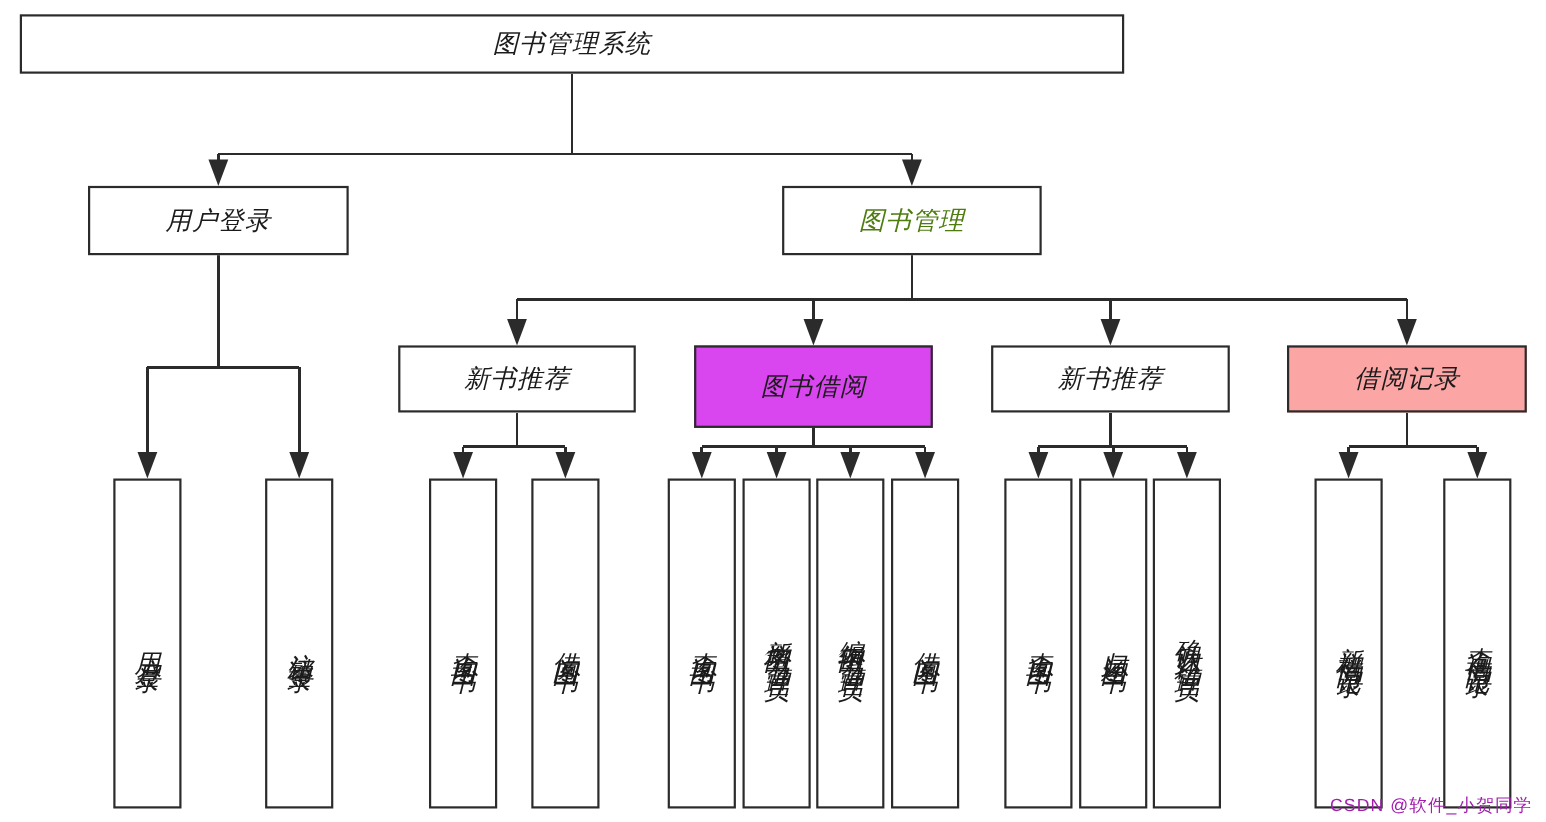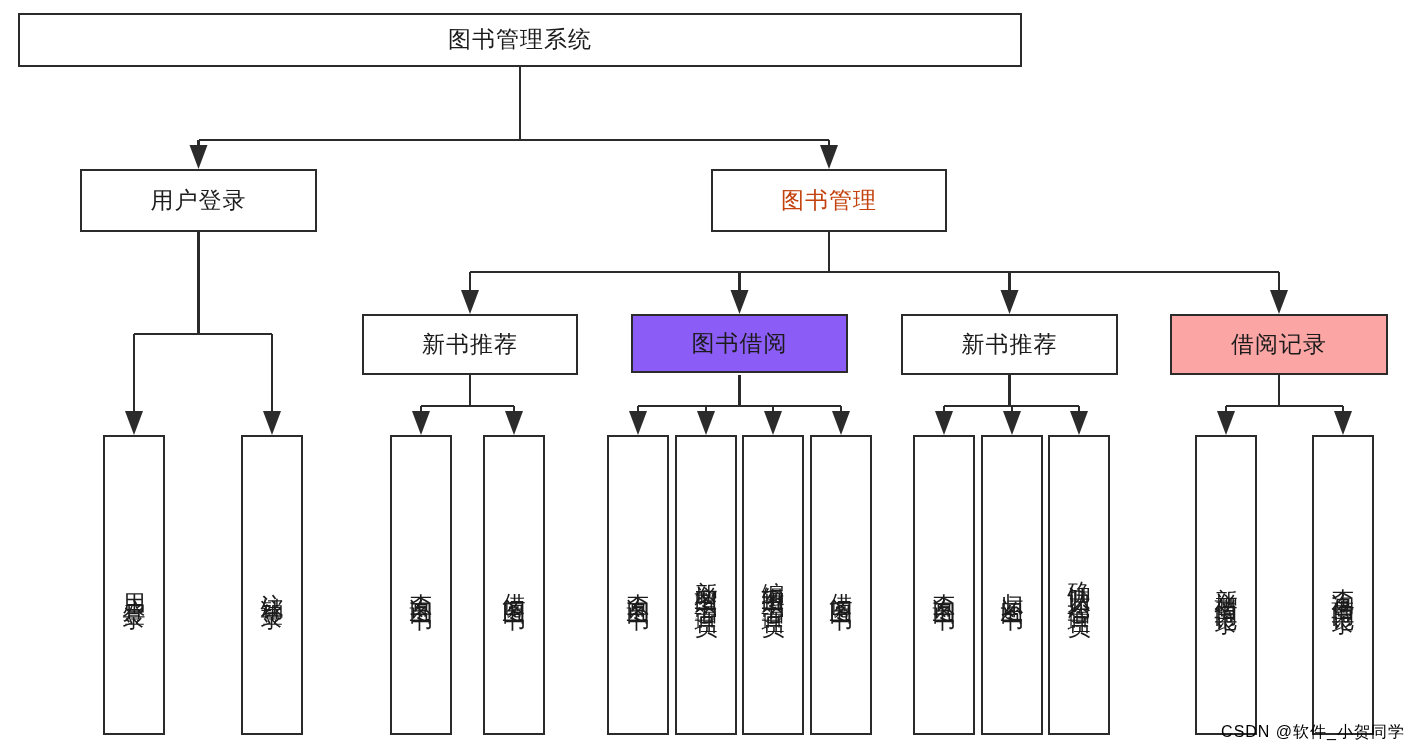--- a/index.html
+++ b/index.html
@@ -2,28 +2,28 @@
 <html><head>
 <meta charset="utf-8">
 <style>
   html,body{margin:0;padding:0;background:#ffffff;}
   body{width:1405px;height:747px;overflow:hidden;
        font-family:"Liberation Sans","DejaVu Sans",sans-serif;}
   #stage{position:relative;width:1405px;height:747px;background:#ffffff;}
   svg#wires{position:absolute;left:0;top:0;width:1405px;height:747px;}
   .node{position:absolute;box-sizing:border-box;background:#ffffff;
         border:2px solid #2b2b2b;display:flex;align-items:center;
-        justify-content:center;color:#1b1b1b;}
+        justify-content:center;color:#1b1b1b;font-style:italic;}
   .node.h{font-size:23px;letter-spacing:1px;line-height:1.1;}
   .node.v{writing-mode:vertical-rl;text-orientation:upright;
           font-size:23px;letter-spacing:5px;line-height:1.25;
           padding:8px 0;white-space:nowrap;}
   .node.v span{writing-mode:vertical-rl;text-orientation:upright;}
-  #watermark{position:absolute;right:0;bottom:4px;font-size:16px;
-             color:#000000;letter-spacing:1px;white-space:nowrap;}
+  #watermark{position:absolute;right:12px;bottom:4px;font-size:16px;
+             color:#a21caf;letter-spacing:1px;white-space:nowrap;}
 </style>
 </head>
 <body>
 
 <div id="stage">
 
   <svg id="wires" viewBox="0 0 1405 747" preserveAspectRatio="none" aria-hidden="true">
       <line x1="520" y1="67" x2="520" y2="140" stroke="#2b2b2b" stroke-width="2.4" shape-rendering="crispEdges"></line>
       <line x1="198.5" y1="140" x2="829" y2="140" stroke="#2b2b2b" stroke-width="2.4" shape-rendering="crispEdges"></line>
       <line x1="198.5" y1="140" x2="198.5" y2="147" stroke="#2b2b2b" stroke-width="2.4" shape-rendering="crispEdges"></line>
@@ -78,27 +78,27 @@
       <path d="M 1334 411 L 1352 411 L 1343 435 Z" fill="#2b2b2b"></path>
     </svg>
 
   <div id="nodes">
       <div class="node h" style="left: 18px; top: 13px; width: 1004px; height: 54px; border-color: rgb(43, 43, 43); background: rgb(255, 255, 255); color: rgb(27, 27, 27);">
         <span>图书管理系统</span>
       </div>
       <div class="node h" style="left: 80px; top: 169px; width: 237px; height: 63px; border-color: rgb(43, 43, 43); background: rgb(255, 255, 255); color: rgb(27, 27, 27);">
         <span>用户登录</span>
       </div>
-      <div class="node h" style="left: 711px; top: 169px; width: 236px; height: 63px; border-color: rgb(43, 43, 43); background: rgb(255, 255, 255); color: #c2410c;">
+      <div class="node h" style="left: 711px; top: 169px; width: 236px; height: 63px; border-color: rgb(43, 43, 43); background: rgb(255, 255, 255); color: #4d7c0f;">
         <span>图书管理</span>
       </div>
       <div class="node h" style="left: 362px; top: 314px; width: 216px; height: 61px; border-color: rgb(43, 43, 43); background: rgb(255, 255, 255); color: rgb(27, 27, 27);">
         <span>新书推荐</span>
       </div>
-      <div class="node h" style="left: 631px; top: 314px; width: 217px; height: 59px; border-color: rgb(43, 43, 43); background: #8b5cf6; color: rgb(27, 27, 27);">
+      <div class="node h" style="left: 631px; top: 314px; width: 217px; height: 75px; border-color: rgb(43, 43, 43); background: #d946ef; color: rgb(27, 27, 27);">
         <span>图书借阅</span>
       </div>
       <div class="node h" style="left: 901px; top: 314px; width: 217px; height: 61px; border-color: rgb(43, 43, 43); background: rgb(255, 255, 255); color: rgb(27, 27, 27);">
         <span>新书推荐</span>
       </div>
       <div class="node h" style="left: 1170px; top: 314px; width: 218px; height: 61px; border-color: rgb(43, 43, 43); background: #fca5a5; color: rgb(27, 27, 27);">
         <span>借阅记录</span>
       </div>
       <div class="node v" style="left: 103px; top: 435px; width: 62px; height: 300px; border-color: rgb(43, 43, 43); background: rgb(255, 255, 255); color: rgb(27, 27, 27);">
         <span>用户登录</span>

